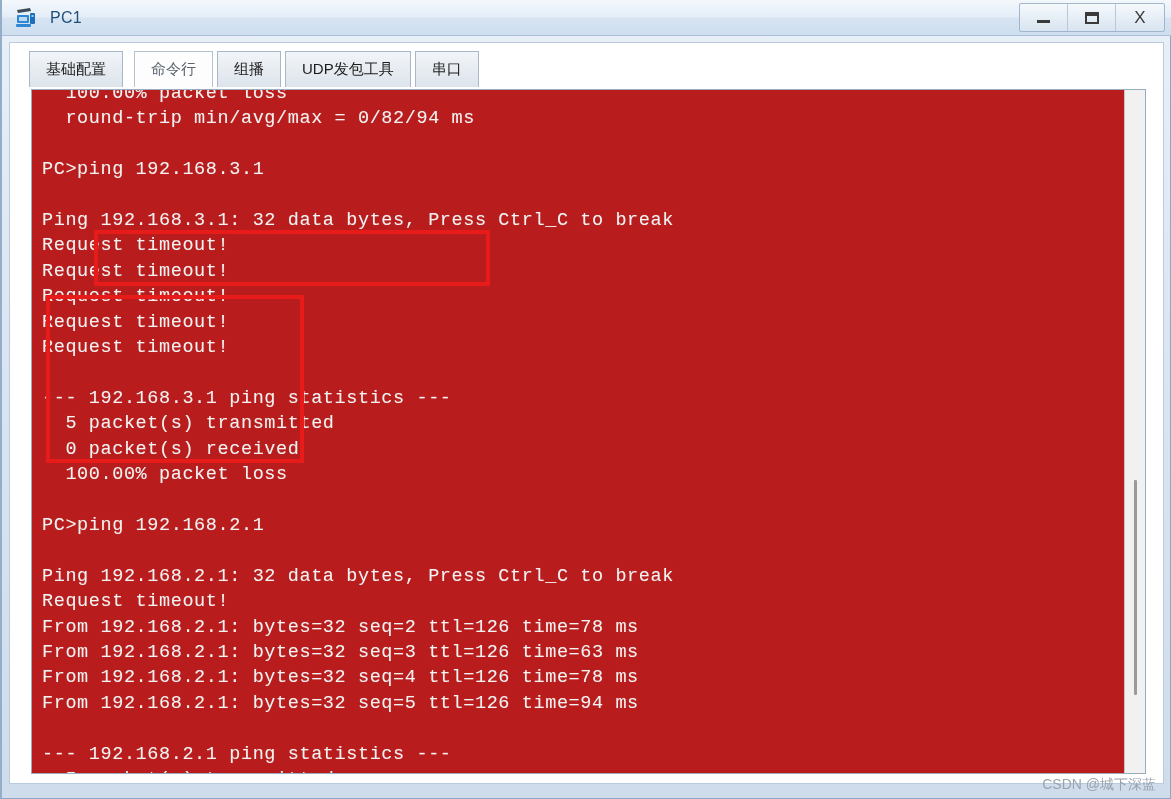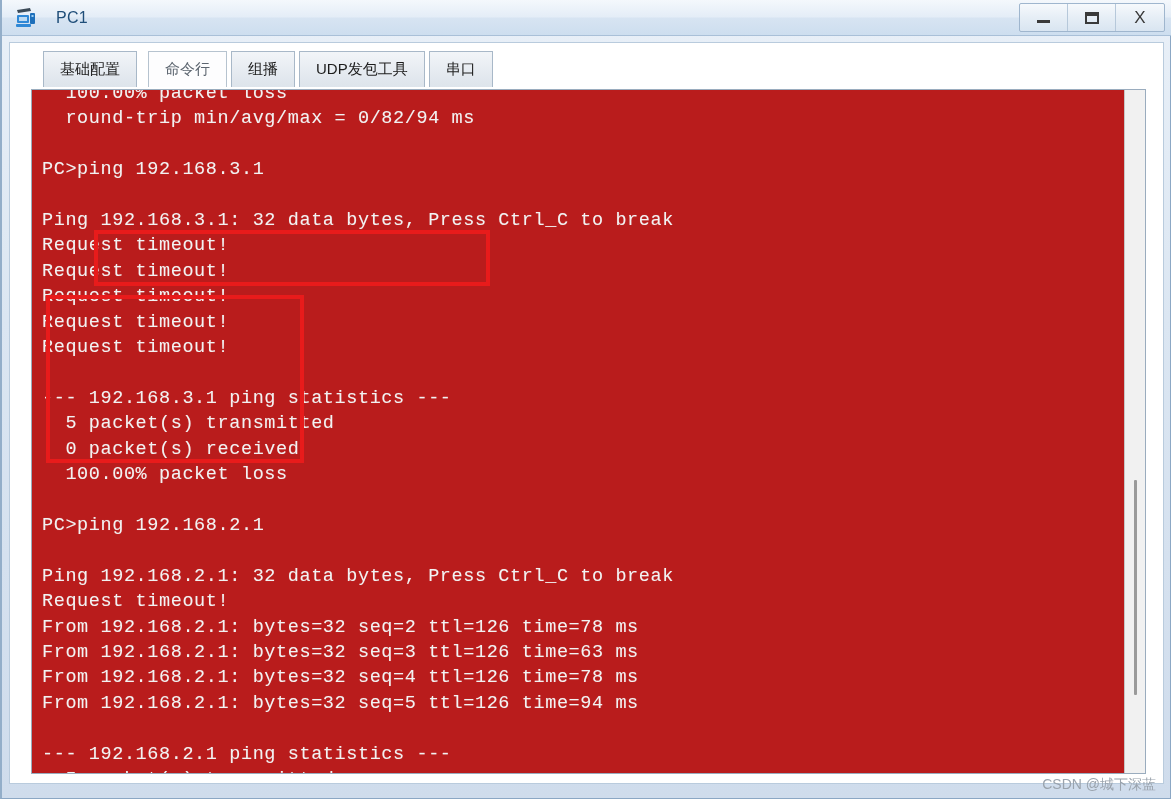--- a/index.html
+++ b/index.html
@@ -27,21 +27,21 @@
     position: absolute;
     left: 0; top: 0;
     width: 1171px; height: 36px;
     background: linear-gradient(to bottom, #f4f8fc 0%, #e4edf7 48%, #d7e4f2 52%, #cddeef 100%);
     border-bottom: 1px solid #a9c0d8;
   }
   #title-left {
     position: absolute;
     left: 12px; top: 0;
     height: 36px;
-    display: flex; align-items: center; gap: 18px;
+    display: flex; align-items: center; gap: 12px;
   }
   .pc-icon { width: 24px; height: 22px; position: relative; display:block; }
   #title-text {
     font-size: 16px;
     color: #1f4e79;
     font-family: "Liberation Sans", sans-serif;
     letter-spacing: 0.3px;
   }
   #win-buttons {
     position: absolute;
@@ -77,21 +77,21 @@
     border: 1px solid #b9cbdd;
   }
 
   
   #tabbar {
     position: absolute;
     left: 0; top: 7px;
     width: 1155px; height: 37px;
     display: flex;
     align-items: flex-end;
-    padding-left: 33px;
+    padding-left: 19px;
   }
   .tab {
     height: 36px;
     display: flex; align-items: center; justify-content: center;
     font-size: 15px;
     color: #1c1c1c;
     background: linear-gradient(to bottom, #f2f5f8 0%, #e6ebf1 55%, #dde4eb 100%);
     border: 1px solid #a8b8c8;
     border-bottom: none;
     margin-right: 4px;

